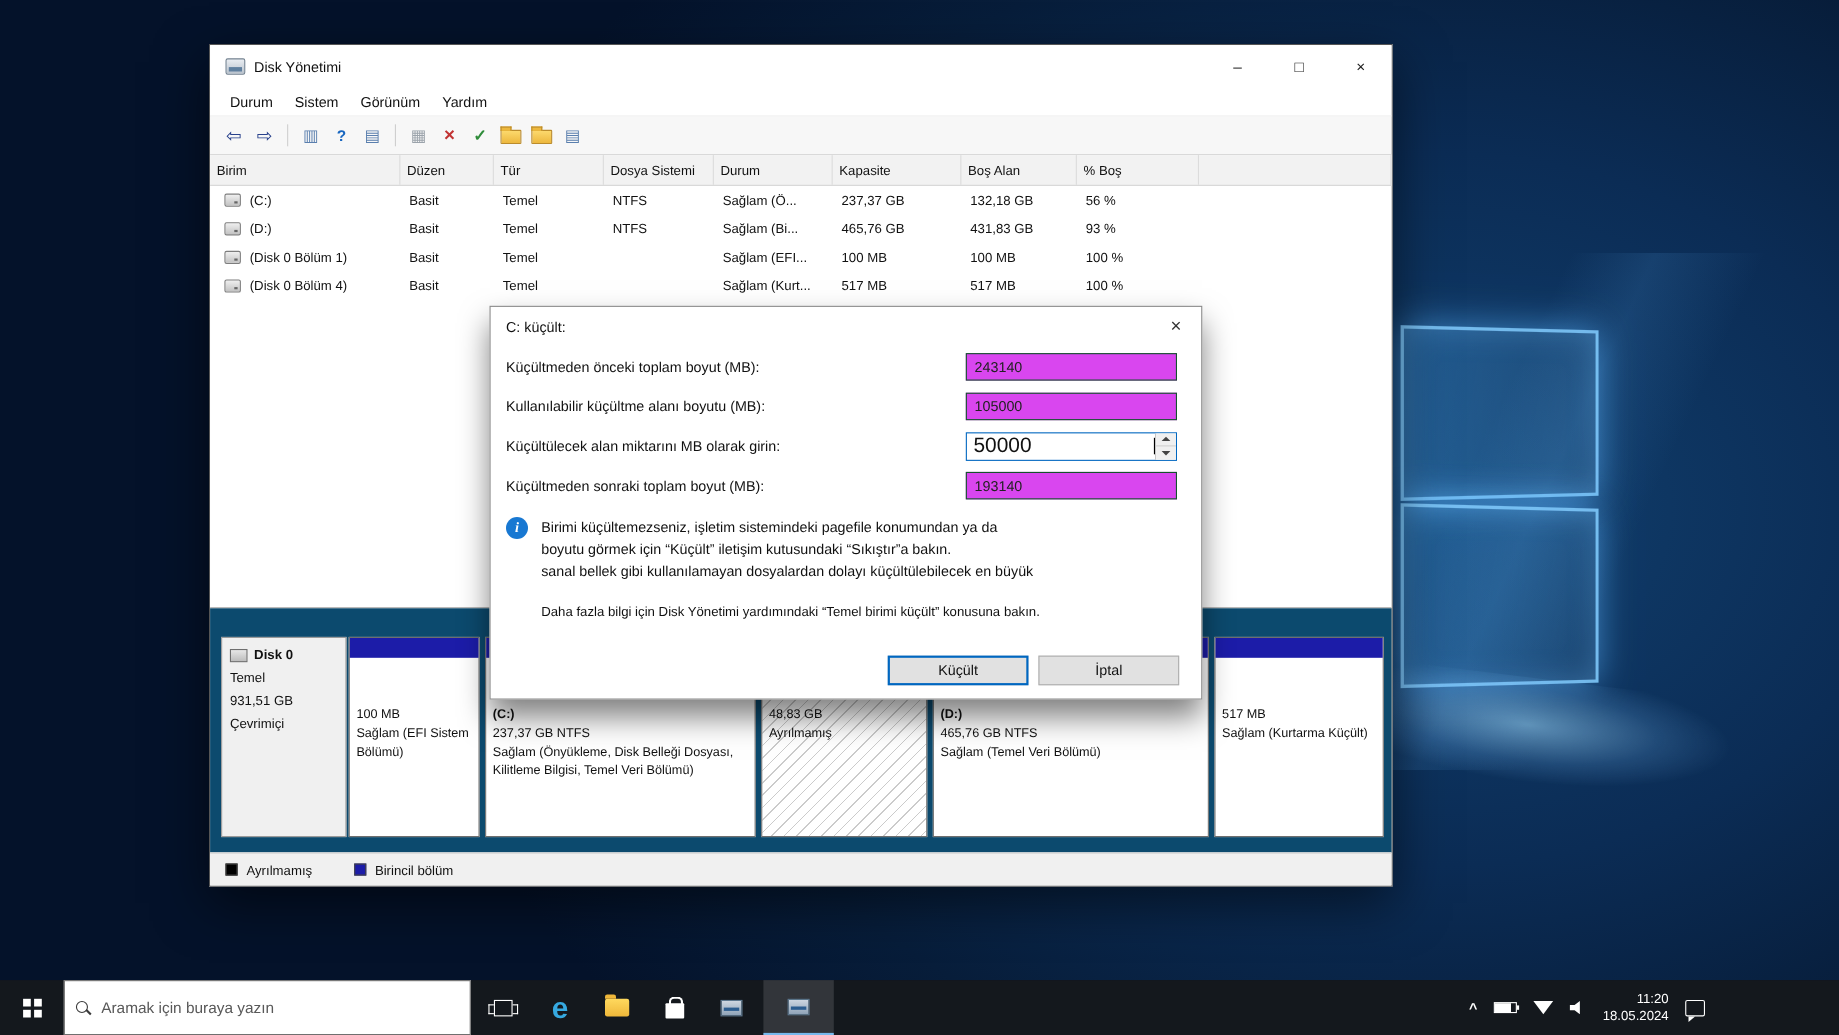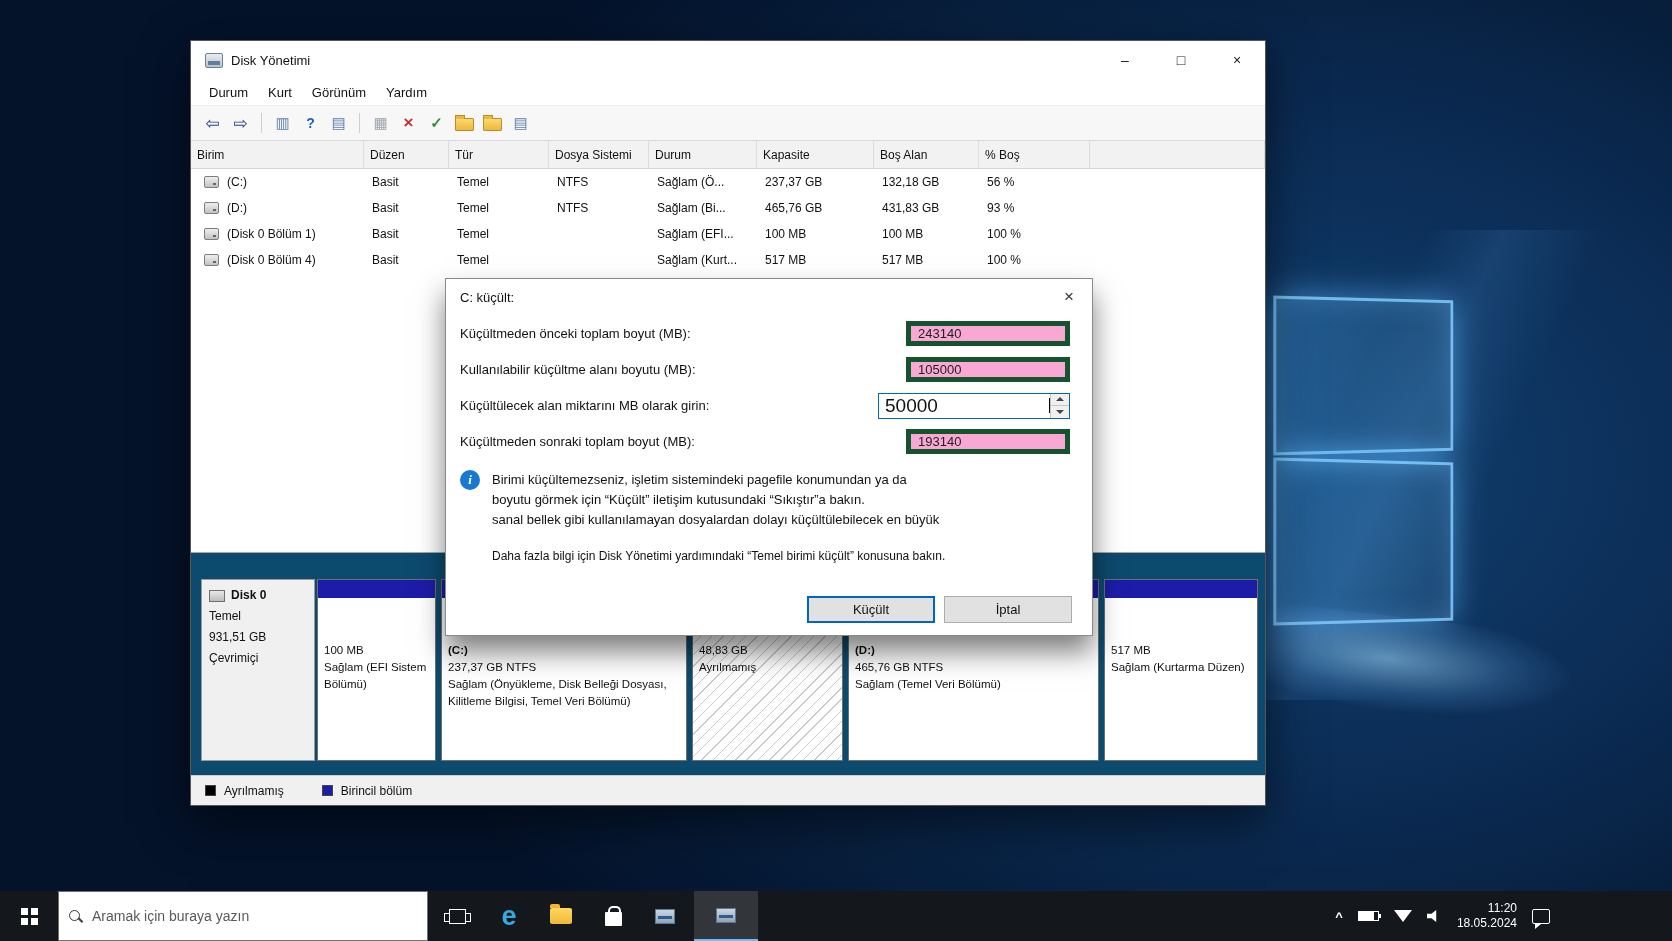--- a/index.html
+++ b/index.html
@@ -75,21 +75,21 @@
   .sw-primary { background:#1c1ca8; }
 
   
   .dialog { position:absolute; left:445px; top:278px; width:648px; height:358px; background:#fff; border:1px solid #8a8a8a;
     box-shadow:0 16px 26px rgba(0,0,0,.5); z-index:60; display:flex; flex-direction:column; }
   .dlg-title { height:36px; display:flex; align-items:center; padding-left:14px; font-size:13px; color:#111; flex:0 0 auto; }
   .dlg-close { margin-left:auto; width:46px; height:30px; display:flex; align-items:center; justify-content:center; font-size:17px; color:#333; }
   .dlg-body { padding:6px 22px 0 14px; position:relative; flex:1; }
   .fld { display:flex; align-items:center; justify-content:space-between; margin-bottom:11px; height:25px; }
   .fld-label { font-size:13px; color:#111; }
-  .ro-box { width:164px; height:25px; background:#f9a8d4; border:5px solid #14532d; font-size:13px; color:#222; display:flex; align-items:center; padding:0 7px; }
+  .ro-box { width:192px; height:25px; background:#d946ef; border:1px solid #14532d; font-size:13px; color:#222; display:flex; align-items:center; padding:0 7px; }
   .spin-wrap { width:192px; height:26px; border:1px solid #0067c0; display:flex; background:#fff; }
   .spin-text { flex:1; display:flex; align-items:center; padding:0 0 0 6px; font-size:19px; color:#111; }
   .caret { width:1px; height:15px; background:#000; align-self:center; }
   .spin-btns { width:19px; border-left:1px solid #c6c6c6; display:flex; flex-direction:column; margin-left:auto; }
   .spin-btn { flex:1; background:#f0f0f0; display:flex; align-items:center; justify-content:center; }
   .spin-btn.up { border-bottom:1px solid #c6c6c6; }
   .tri-up { width:0; height:0; border-left:4px solid transparent; border-right:4px solid transparent; border-bottom:4px solid #444; }
   .tri-down { width:0; height:0; border-left:4px solid transparent; border-right:4px solid transparent; border-top:4px solid #444; }
   .info-row { display:flex; gap:12px; margin-top:16px; }
   .info-ico { width:20px; height:20px; border-radius:50%; background:#1878d2; color:#fff; font-weight:bold; font-style:italic;
@@ -149,21 +149,21 @@
       <span class="win-title">Disk Yönetimi</span>
       <div class="caption">
         <div class="cap-btn">–</div>
         <div class="cap-btn">□</div>
         <div class="cap-btn">×</div>
       </div>
     </div>
 
     <div class="menubar">
       <span class="menu-item">Durum</span>
-      <span class="menu-item">Kurt</span>
+      <span class="menu-item">Sistem</span>
       <span class="menu-item">Görünüm</span>
       <span class="menu-item">Yardım</span>
     </div>
 
     <div class="toolbar">
       <span class="tb-ico nav">⇦</span>
       <span class="tb-ico nav">⇨</span>
       <span class="tb-sep"></span>
       <span class="tb-ico frame">▥</span>
       <span class="tb-ico helpico">?</span>
@@ -290,21 +290,21 @@
               <div class="pname">(D:)</div>
               <div>465,76 GB NTFS</div>
               <div>Sağlam (Temel Veri Bölümü)</div>
             </div>
           </div>
           <div class="part" style="width:154px">
             <div class="band"></div>
             <div class="pbody">
               <div class="pname"></div>
               <div>517 MB</div>
-              <div>Sağlam (Kurtarma Düzen)</div>
+              <div>Sağlam (Kurtarma Küçült)</div>
             </div>
           </div>
         </div>
       </div>
     </div>
 
     <div class="legend">
       <div class="leg-item">
         <span class="leg-swatch sw-unalloc"></span>
         <span>Ayrılmamış</span>

